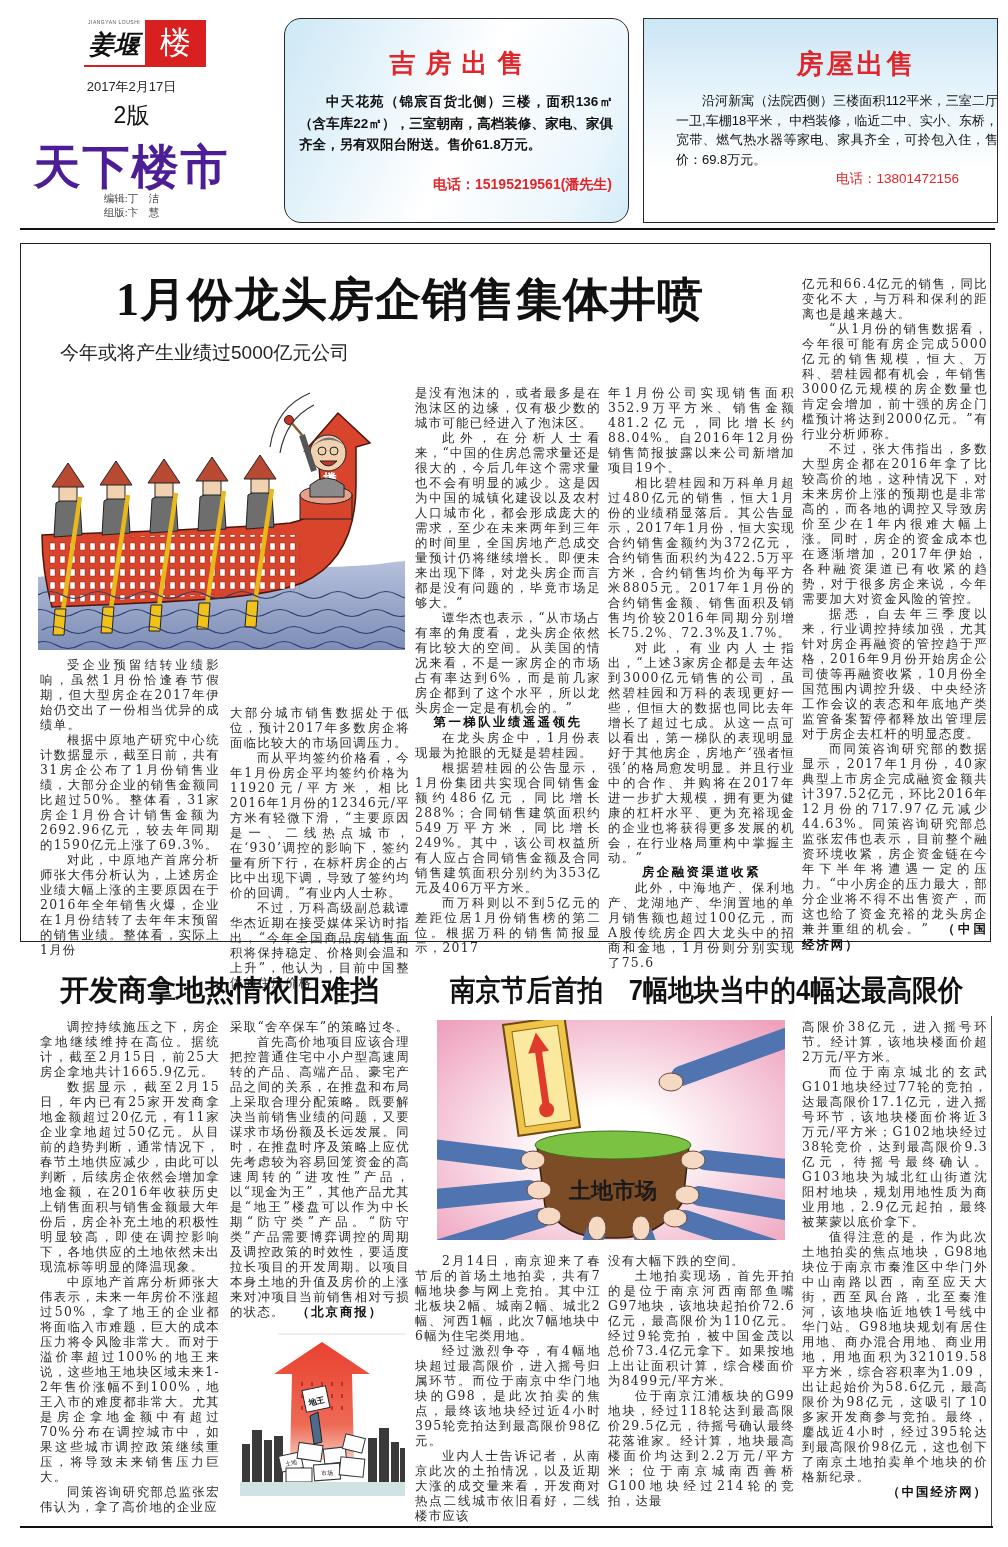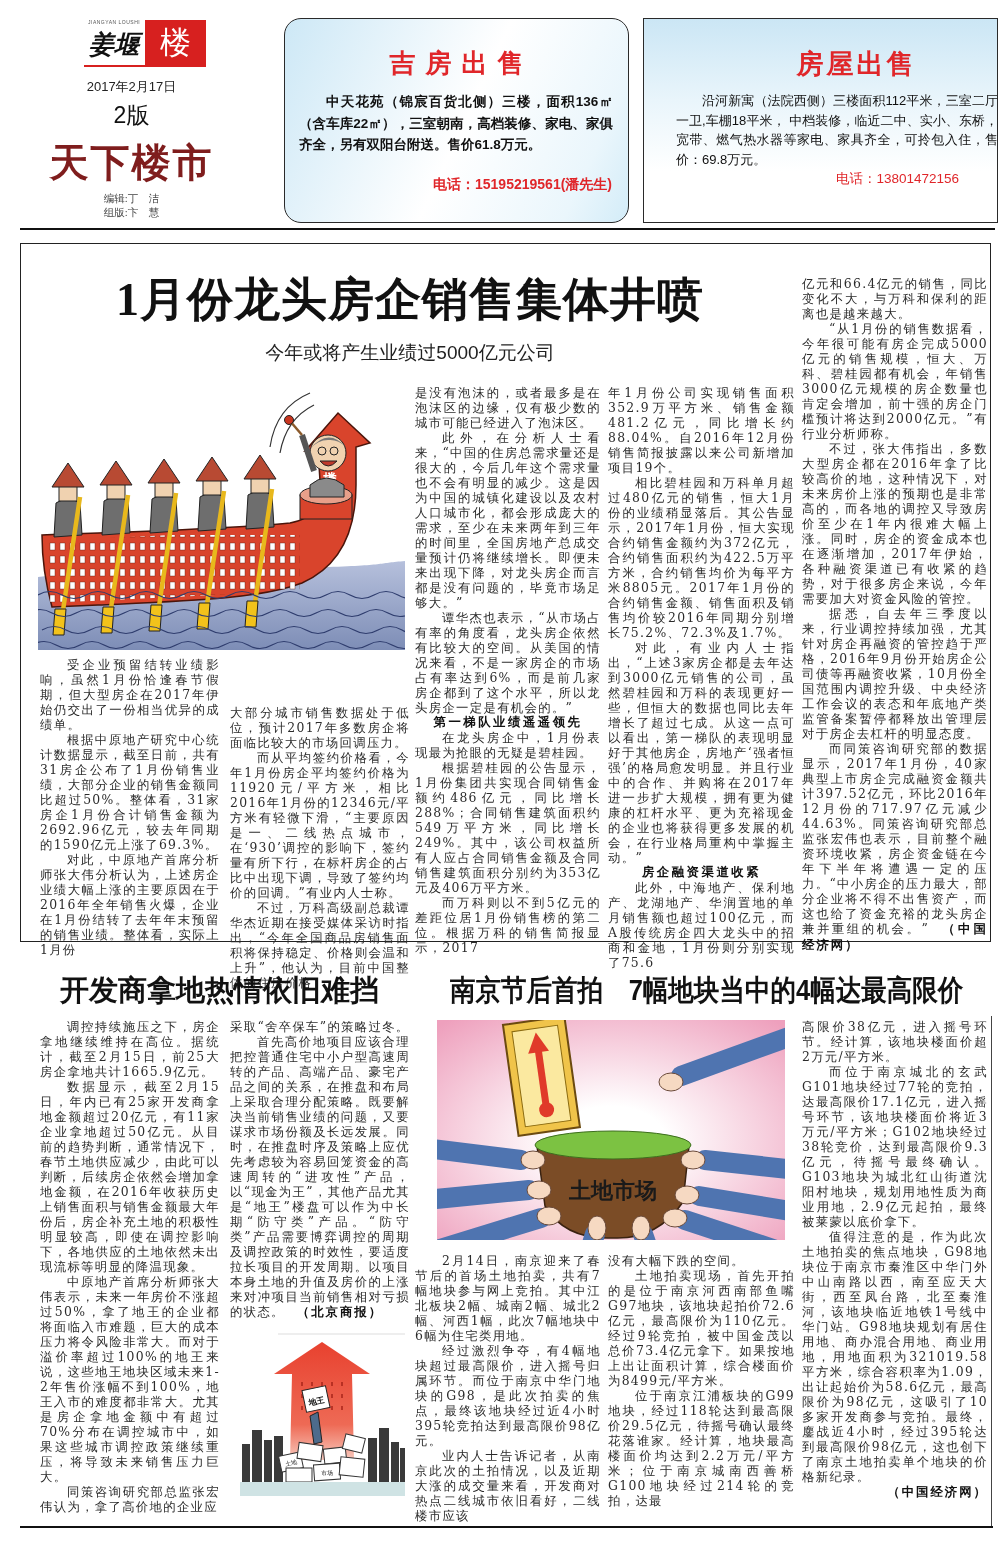--- a/index.html
+++ b/index.html
@@ -8,21 +8,21 @@
   .abs { position:absolute; }
 
   
   .logo-small { left:88px; top:19px; font-size:5px; letter-spacing:0.5px; color:#555; font-family:"Liberation Sans",sans-serif; }
   .logo-left { left:84px; top:26px; width:60px; height:38px; font-size:25px; line-height:38px; font-weight:bold; font-style:italic; color:#111; text-align:center; font-family:"Liberation Serif",serif; }
   .logo-right { left:145px; top:20px; width:61px; height:45px; background:#d7201f; color:#fff; font-size:31px; line-height:45px; text-align:center; font-family:"DejaVu Serif","Liberation Serif",serif; }
   .logo-underline { left:84px; top:65px; width:122px; height:1.5px; background:#d7201f; }
   .mh-center { left:24px; width:215px; text-align:center; }
   .mh-date { top:78px; font-size:13px; font-family:"Liberation Sans",sans-serif; color:#222; }
   .mh-page { top:100px; font-size:23px; font-family:"Liberation Sans",sans-serif; color:#111; }
-  .mh-title { top:136px; font-size:39px; letter-spacing:2px; font-family:"Liberation Serif",serif; color:#7f1d1d; font-weight:bold; }
+  .mh-title { top:136px; font-size:47px; letter-spacing:2px; font-family:"Liberation Serif",serif; color:#4c1d95; font-weight:bold; }
   .mh-staff { font-size:10.5px; color:#444; font-family:"Liberation Serif",serif; }
 
   
   .ad { position:absolute; border:1.5px solid #2a2a2a; box-sizing:border-box; }
   .ad1 { left:284px; top:18px; width:345px; height:205px;
          background:linear-gradient(115deg,#cde8f6 0%,#ffffff 52%,#eaf6fc 85%,#d3ecf8 100%);border-radius:17px; }
   .ad2 { left:643px; top:18px; width:355px; height:205px;
          background:linear-gradient(180deg,#cbe6f5 0%,#e9f5fb 40%,#ffffff 75%,#ffffff 100%); }
   .ad-title { position:absolute; left:0; width:100%; text-align:center; color:#e0262a; }
   .ad1 .ad-title { top:27px; font-size:26px; letter-spacing:10px; padding-left:10px; box-sizing:border-box; font-family:"Liberation Serif",serif; font-weight:bold; }
@@ -35,21 +35,21 @@
   .ad2 .ad-phone { top:151px; right:38px; font-size:13.5px; }
 
   
   .rule-top { left:20px; top:228px; width:975px; height:2px; background:#111; }
   .main-box { left:20px; top:243px; width:971px; height:699px; border:1px solid #222; box-sizing:border-box; }
   .rule-bottom { left:20px; top:1526px; width:973px; height:1.5px; background:#111; }
   .rule-right { left:991px; top:1016px; width:1px; height:511px; background:#444; }
 
   
   .main-title { left:60px; top:274px; width:700px; text-align:center; font-size:46px; font-weight:bold; color:#111; letter-spacing:1px; font-family:"Liberation Serif",serif; line-height:52px; }
-  .main-sub { left:60px; top:340px; width:700px; text-align:center; font-size:19px; color:#222; font-family:"Liberation Sans",sans-serif; }
+  .main-sub { left:60px; top:340px; width:700px; text-align:left; font-size:19px; color:#222; font-family:"Liberation Sans",sans-serif; }
   .h2a { left:60px; top:972px; font-size:29px; font-weight:bold; color:#111; font-family:"Liberation Sans",sans-serif; white-space:nowrap; line-height:36px; }
   .h2b { left:450px; top:972px; font-size:29px; font-weight:bold; color:#111; font-family:"Liberation Sans",sans-serif; white-space:nowrap; line-height:36px; transform:scaleX(0.88); transform-origin:left top; }
 
   
   .col { position:absolute; font-size:12.4px; line-height:15px; letter-spacing:1.3px; text-align:justify; color:#2b2b2b; font-family:"DejaVu Serif","Liberation Serif",serif; }
   .col p { margin:0; }
   .col p.ind { text-indent:27px; }
   .col p.sub { text-align:center; font-weight:bold; color:#111; letter-spacing:2.5px; font-family:"Liberation Sans",sans-serif; }
   .src { font-weight:bold; color:#111; letter-spacing:2px; margin-left:12px; font-family:"Liberation Sans",sans-serif; }
   .src-line { text-align:right; }

